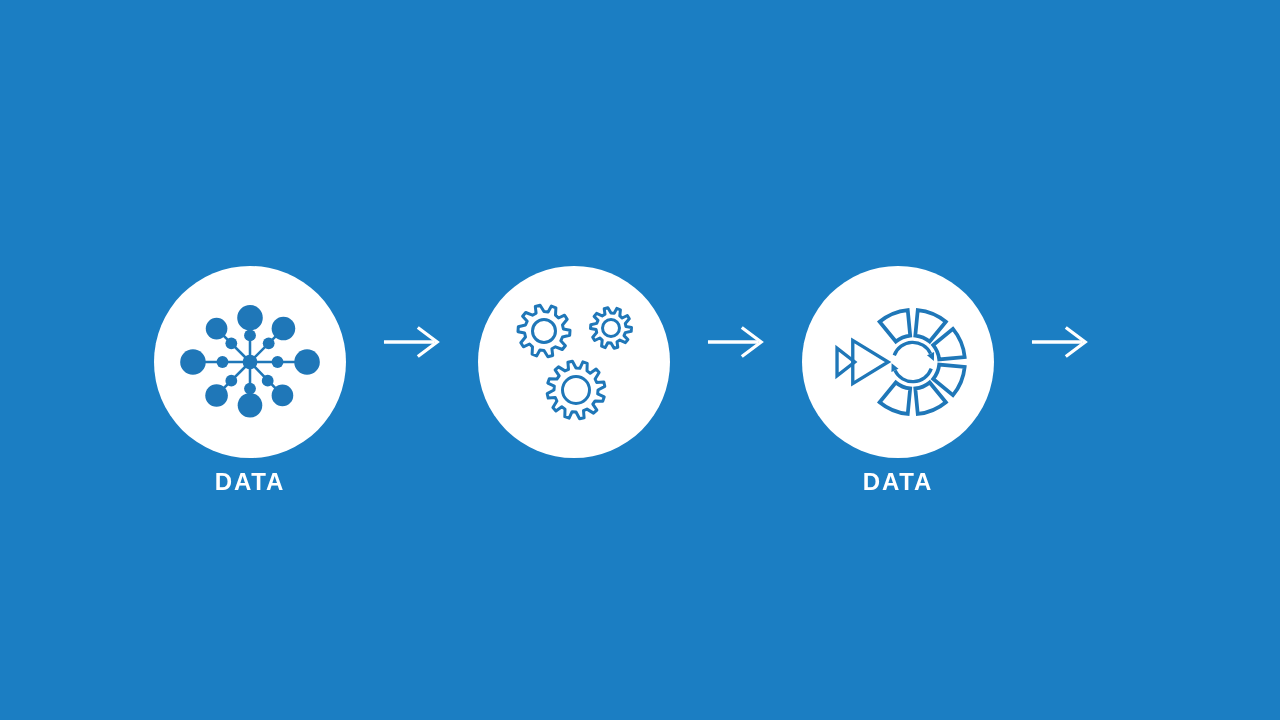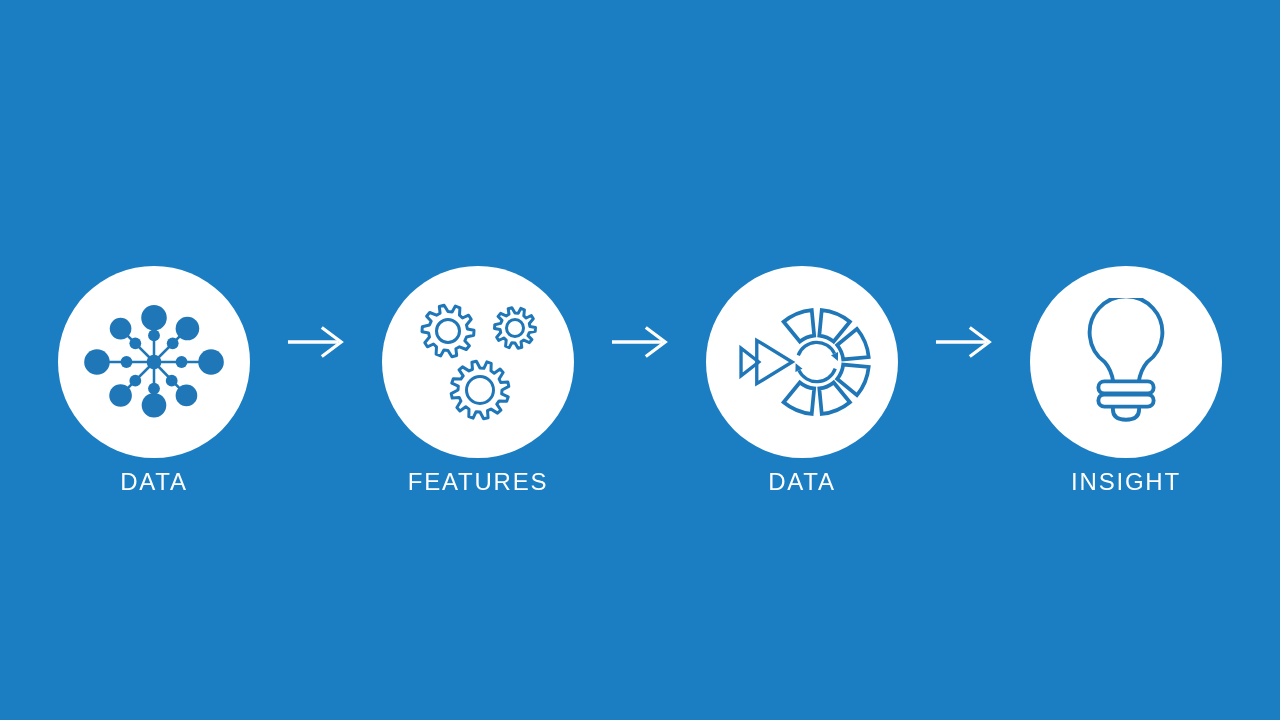--- a/index.html
+++ b/index.html
@@ -34,21 +34,21 @@
     display:flex;
     align-items:center;
     justify-content:center;
   }
   .icon{color:var(--icon-blue);display:block;}
   .step-label{
     margin-top:10px;
     color:var(--text);
     font-size:24px;
     letter-spacing:1.8px;
-    font-weight:400;
+    font-weight:700;
     text-align:right;
     white-space:nowrap;
   }
   .arrow{
     margin:58px 37px 0 37px;
     flex:0 0 auto;
     display:block;
   }
 </style>
 </head>
@@ -106,21 +106,20 @@
         <g stroke="currentColor" stroke-width="3" fill="none" stroke-linejoin="round">
           <path d="M30.0 9.5 L34.1 9.9 L37.4 4.1 L41.9 5.9 L41.5 13.2 L44.5 16.0 L50.6 13.2 L53.2 17.3 L48.5 23.0 L49.4 27.0 L56.0 28.3 L55.7 33.2 L48.5 35.0 L46.8 38.8 L51.4 43.7 L48.3 47.5 L41.5 44.8 L37.9 46.8 L38.7 53.5 L33.9 54.7 L30.0 48.5 L25.9 48.1 L22.6 53.9 L18.1 52.1 L18.5 44.8 L15.5 42.0 L9.4 44.8 L6.8 40.7 L11.5 35.0 L10.6 31.0 L4.0 29.7 L4.3 24.8 L11.5 23.0 L13.2 19.2 L8.6 14.3 L11.7 10.5 L18.5 13.2 L22.1 11.2 L21.3 4.5 L26.1 3.3 Z"></path>
           <circle cx="30" cy="29" r="11.5"></circle>
           <path d="M97.0 11.0 L100.2 11.3 L102.8 6.4 L106.4 7.8 L105.8 13.9 L108.2 16.0 L113.3 13.5 L115.3 16.8 L111.3 21.4 L111.9 24.5 L117.5 25.5 L117.2 29.3 L111.3 30.6 L110.0 33.6 L113.9 37.6 L111.4 40.6 L105.8 38.1 L103.0 39.7 L103.8 45.3 L100.1 46.3 L97.0 41.0 L93.8 40.7 L91.2 45.6 L87.6 44.2 L88.2 38.1 L85.8 36.0 L80.7 38.5 L78.7 35.2 L82.7 30.6 L82.1 27.5 L76.5 26.5 L76.8 22.7 L82.7 21.4 L84.0 18.4 L80.1 14.4 L82.6 11.4 L88.2 13.9 L91.0 12.3 L90.2 6.7 L93.9 5.7 Z"></path>
           <circle cx="97" cy="26" r="8.5"></circle>
           <path d="M62.0 66.0 L65.9 66.3 L68.9 59.8 L73.2 61.3 L73.0 68.9 L76.2 71.2 L82.1 67.1 L85.1 70.5 L81.1 77.0 L82.7 80.5 L89.8 79.9 L90.8 84.4 L84.0 88.0 L83.7 91.9 L90.2 94.9 L88.7 99.2 L81.1 99.0 L78.8 102.2 L82.9 108.1 L79.5 111.1 L73.0 107.1 L69.5 108.7 L70.1 115.8 L65.6 116.8 L62.0 110.0 L58.1 109.7 L55.1 116.2 L50.8 114.7 L51.0 107.1 L47.8 104.8 L41.9 108.9 L38.9 105.5 L42.9 99.0 L41.3 95.5 L34.2 96.1 L33.2 91.6 L40.0 88.0 L40.3 84.1 L33.8 81.1 L35.3 76.8 L42.9 77.0 L45.2 73.8 L41.1 67.9 L44.5 64.9 L51.0 68.9 L54.5 67.3 L53.9 60.2 L58.4 59.2 Z"></path>
           <circle cx="62" cy="88" r="13.5"></circle>
         </g>
       </svg>
     </div>
-    <div class="step-label">FEATURES</div>
   </div>
 
   <svg class="arrow" width="58" height="36" viewBox="0 0 60 36">
     <g stroke="#ffffff" stroke-width="3.4" fill="none">
       <line x1="1" y1="18" x2="53" y2="18"></line>
       <polyline points="36,3 56,18 36,33"></polyline>
     </g>
   </svg>
 
   <div class="step">
@@ -149,27 +148,14 @@
     <div class="step-label">DATA</div>
   </div>
 
   <svg class="arrow" width="58" height="36" viewBox="0 0 60 36">
     <g stroke="#ffffff" stroke-width="3.4" fill="none">
       <line x1="1" y1="18" x2="53" y2="18"></line>
       <polyline points="36,3 56,18 36,33"></polyline>
     </g>
   </svg>
 
-  <div class="step">
-    <div class="circle">
-      <svg class="icon" width="88" height="128" viewBox="0 0 90 132">
-        <g stroke="currentColor" stroke-width="4" fill="none">
-          <path d="M 32 87 Q 30 74 23 66 A 37.5 37.5 0 1 1 67 66 Q 60 74 58 87"></path>
-          <rect x="16.5" y="86" width="57" height="12.5" rx="6.2"></rect>
-          <rect x="16.5" y="99.5" width="57" height="12.5" rx="6.2"></rect>
-          <path d="M 31.5 112 L 31.5 115 Q 31.5 125.5 45 125.5 Q 58.5 125.5 58.5 115 L 58.5 112"></path>
-        </g>
-      </svg>
-    </div>
-    <div class="step-label">INSIGHT</div>
-  </div>
 
 </div>
 
 </body></html>

